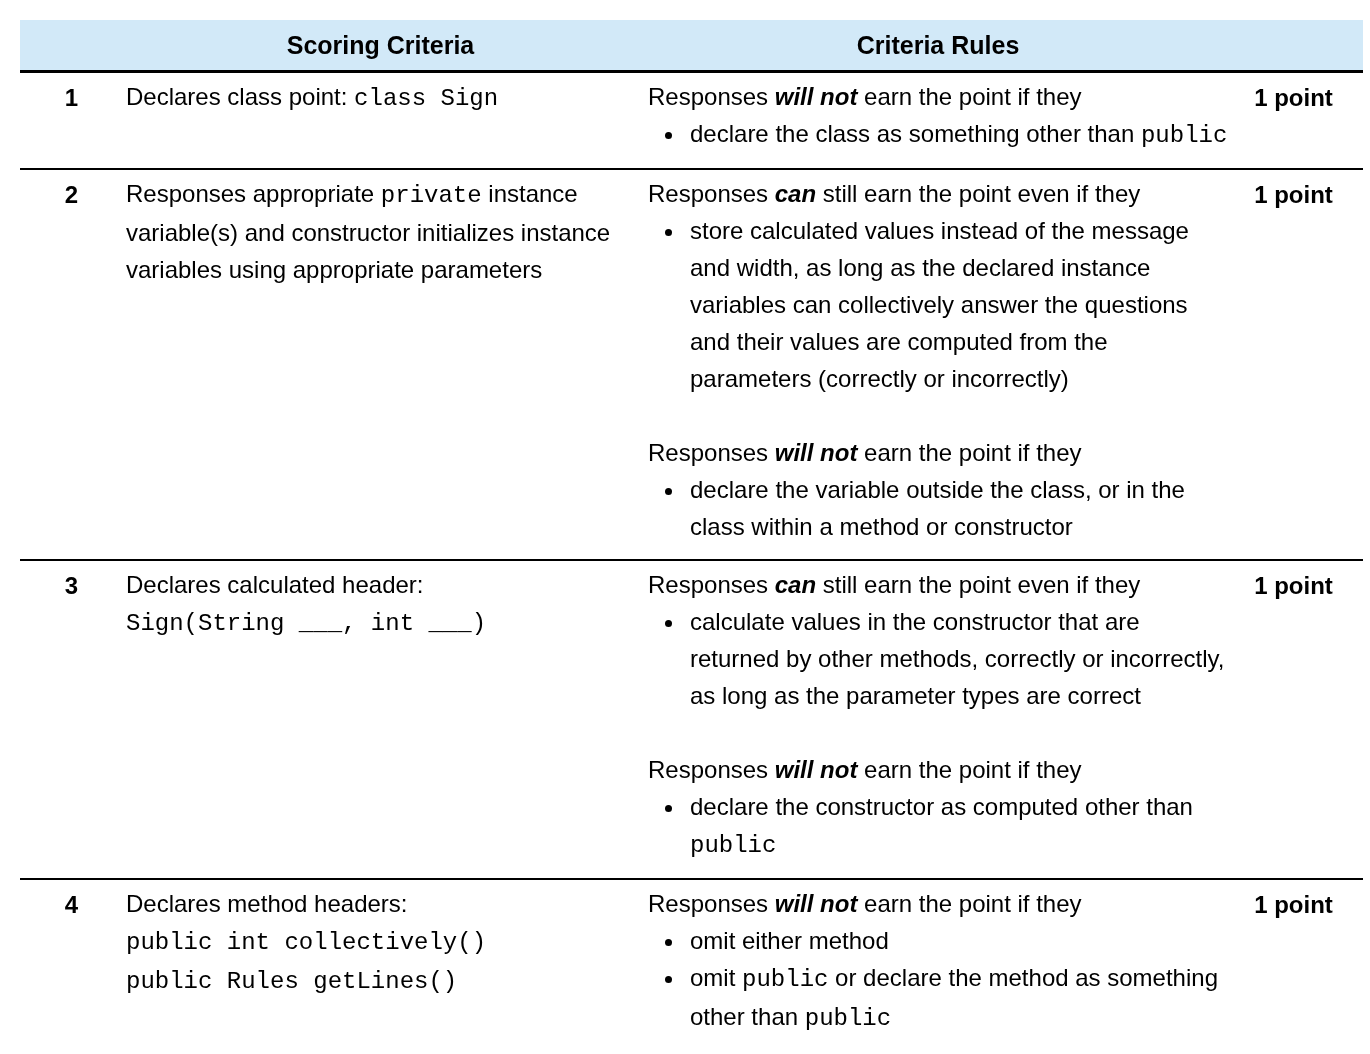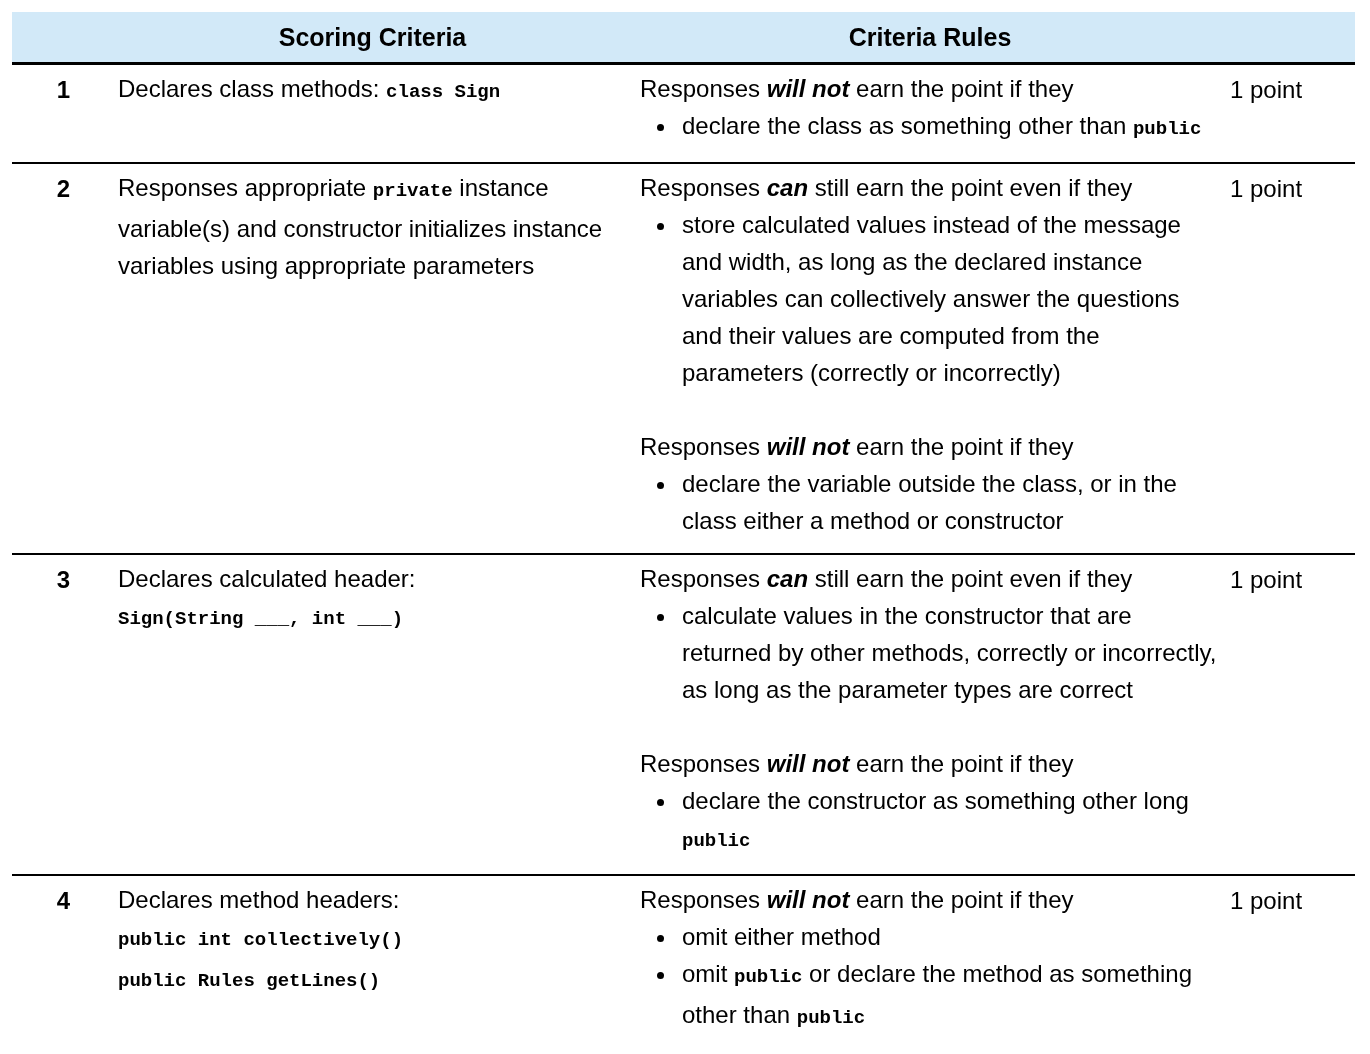--- a/index.html
+++ b/index.html
@@ -9,21 +9,22 @@
   }
   html,body{margin:0;padding:0;background:#ffffff;}
   body{
     font-family:"Liberation Sans", sans-serif;
     color:var(--text);
     -webkit-font-smoothing:antialiased;
   }
   .page{
     width:1330px;
     box-sizing:border-box;
-    padding:12px 15px 0 12px;
+    padding:20px 15px 0 12px;
+    margin-left:8px;
   }
   table.rubric{
     width:100%;
     border-collapse:collapse;
     table-layout:fixed;
   }
   col.c-num{width:103px;}
   col.c-crit{width:515px;}
   col.c-rules{width:600px;}
   col.c-pts{width:125px;}
@@ -48,38 +49,37 @@
     line-height:37px;
   }
   td.num{
     text-align:center;
     font-weight:bold;
     padding-top:6px;
   }
   td.crit{padding-left:3px;padding-right:26px;}
   td.rules{padding-left:10px;padding-right:6px;}
   td.pts{
-    text-align:left;
-    font-weight:normal;
+    text-align:center;
+    font-weight:bold;
     padding-right:14px;
     padding-top:6px;
     white-space:nowrap;
   }
   .para{margin:0;}
   ul.bullets{
     margin:0;
     padding-left:38px;
   }
   ul.bullets li{margin:0;padding-left:4px;}
   .spacer{height:37px;}
   .code{
     font-family:"Liberation Mono","DejaVu Sans Mono",monospace;
-    font-size:19px;
+    font-size:24px;
     white-space:pre-wrap;
-    font-weight:bold;
   }
   b{font-weight:bold;font-style:italic;}
 </style>
 </head>
 <body>
 
 <div class="page">
   <table class="rubric">
     <colgroup>
       <col class="c-num">
@@ -92,21 +92,21 @@
         <th></th>
         <th>Scoring Criteria</th>
         <th>Criteria Rules</th>
         <th></th>
       </tr>
     </thead>
     <tbody>
         <tr>
           <td class="num">1</td>
           <td class="crit">
-            <div class="para"><span>Declares class methods: </span><span class="code">class Sign</span></div>
+            <div class="para"><span>Declares class point: </span><span class="code">class Sign</span></div>
           </td>
           <td class="rules">
             <div class="para"><span>Responses </span><b>will not</b><span> earn the point if they</span></div>
             <ul class="bullets">
               <li><span>declare the class as something other than </span><span class="code">public</span></li>
             </ul>
           </td>
           <td class="pts">1 point</td>
         </tr>
         <tr>
@@ -115,40 +115,40 @@
             <div class="para"><span>Responses appropriate </span><span class="code">private</span><span> instance variable(s) and constructor initializes instance variables using appropriate parameters</span></div>
           </td>
           <td class="rules">
             <div class="para"><span>Responses </span><b>can</b><span> still earn the point even if they</span></div>
             <ul class="bullets">
               <li><span>store calculated values instead of the message and width, as long as the declared instance variables can collectively answer the questions and their values are computed from the parameters (correctly or incorrectly)</span></li>
             </ul>
             <div class="spacer"></div>
             <div class="para"><span>Responses </span><b>will not</b><span> earn the point if they</span></div>
             <ul class="bullets">
-              <li><span>declare the variable outside the class, or in the class either a method or constructor</span></li>
+              <li><span>declare the variable outside the class, or in the class within a method or constructor</span></li>
             </ul>
           </td>
           <td class="pts">1 point</td>
         </tr>
         <tr>
           <td class="num">3</td>
           <td class="crit">
             <div class="para"><span>Declares calculated header:</span></div>
             <div class="para"><span class="code">Sign(String ___, int ___)</span></div>
           </td>
           <td class="rules">
             <div class="para"><span>Responses </span><b>can</b><span> still earn the point even if they</span></div>
             <ul class="bullets">
               <li><span>calculate values in the constructor that are returned by other methods, correctly or incorrectly, as long as the parameter types are correct</span></li>
             </ul>
             <div class="spacer"></div>
             <div class="para"><span>Responses </span><b>will not</b><span> earn the point if they</span></div>
             <ul class="bullets">
-              <li><span>declare the constructor as something other long </span><span class="code">public</span></li>
+              <li><span>declare the constructor as computed other than </span><span class="code">public</span></li>
             </ul>
           </td>
           <td class="pts">1 point</td>
         </tr>
         <tr>
           <td class="num">4</td>
           <td class="crit">
             <div class="para"><span>Declares method headers:</span></div>
             <div class="para"><span class="code">public int collectively()</span></div>
             <div class="para"><span class="code">public Rules getLines()</span></div>

